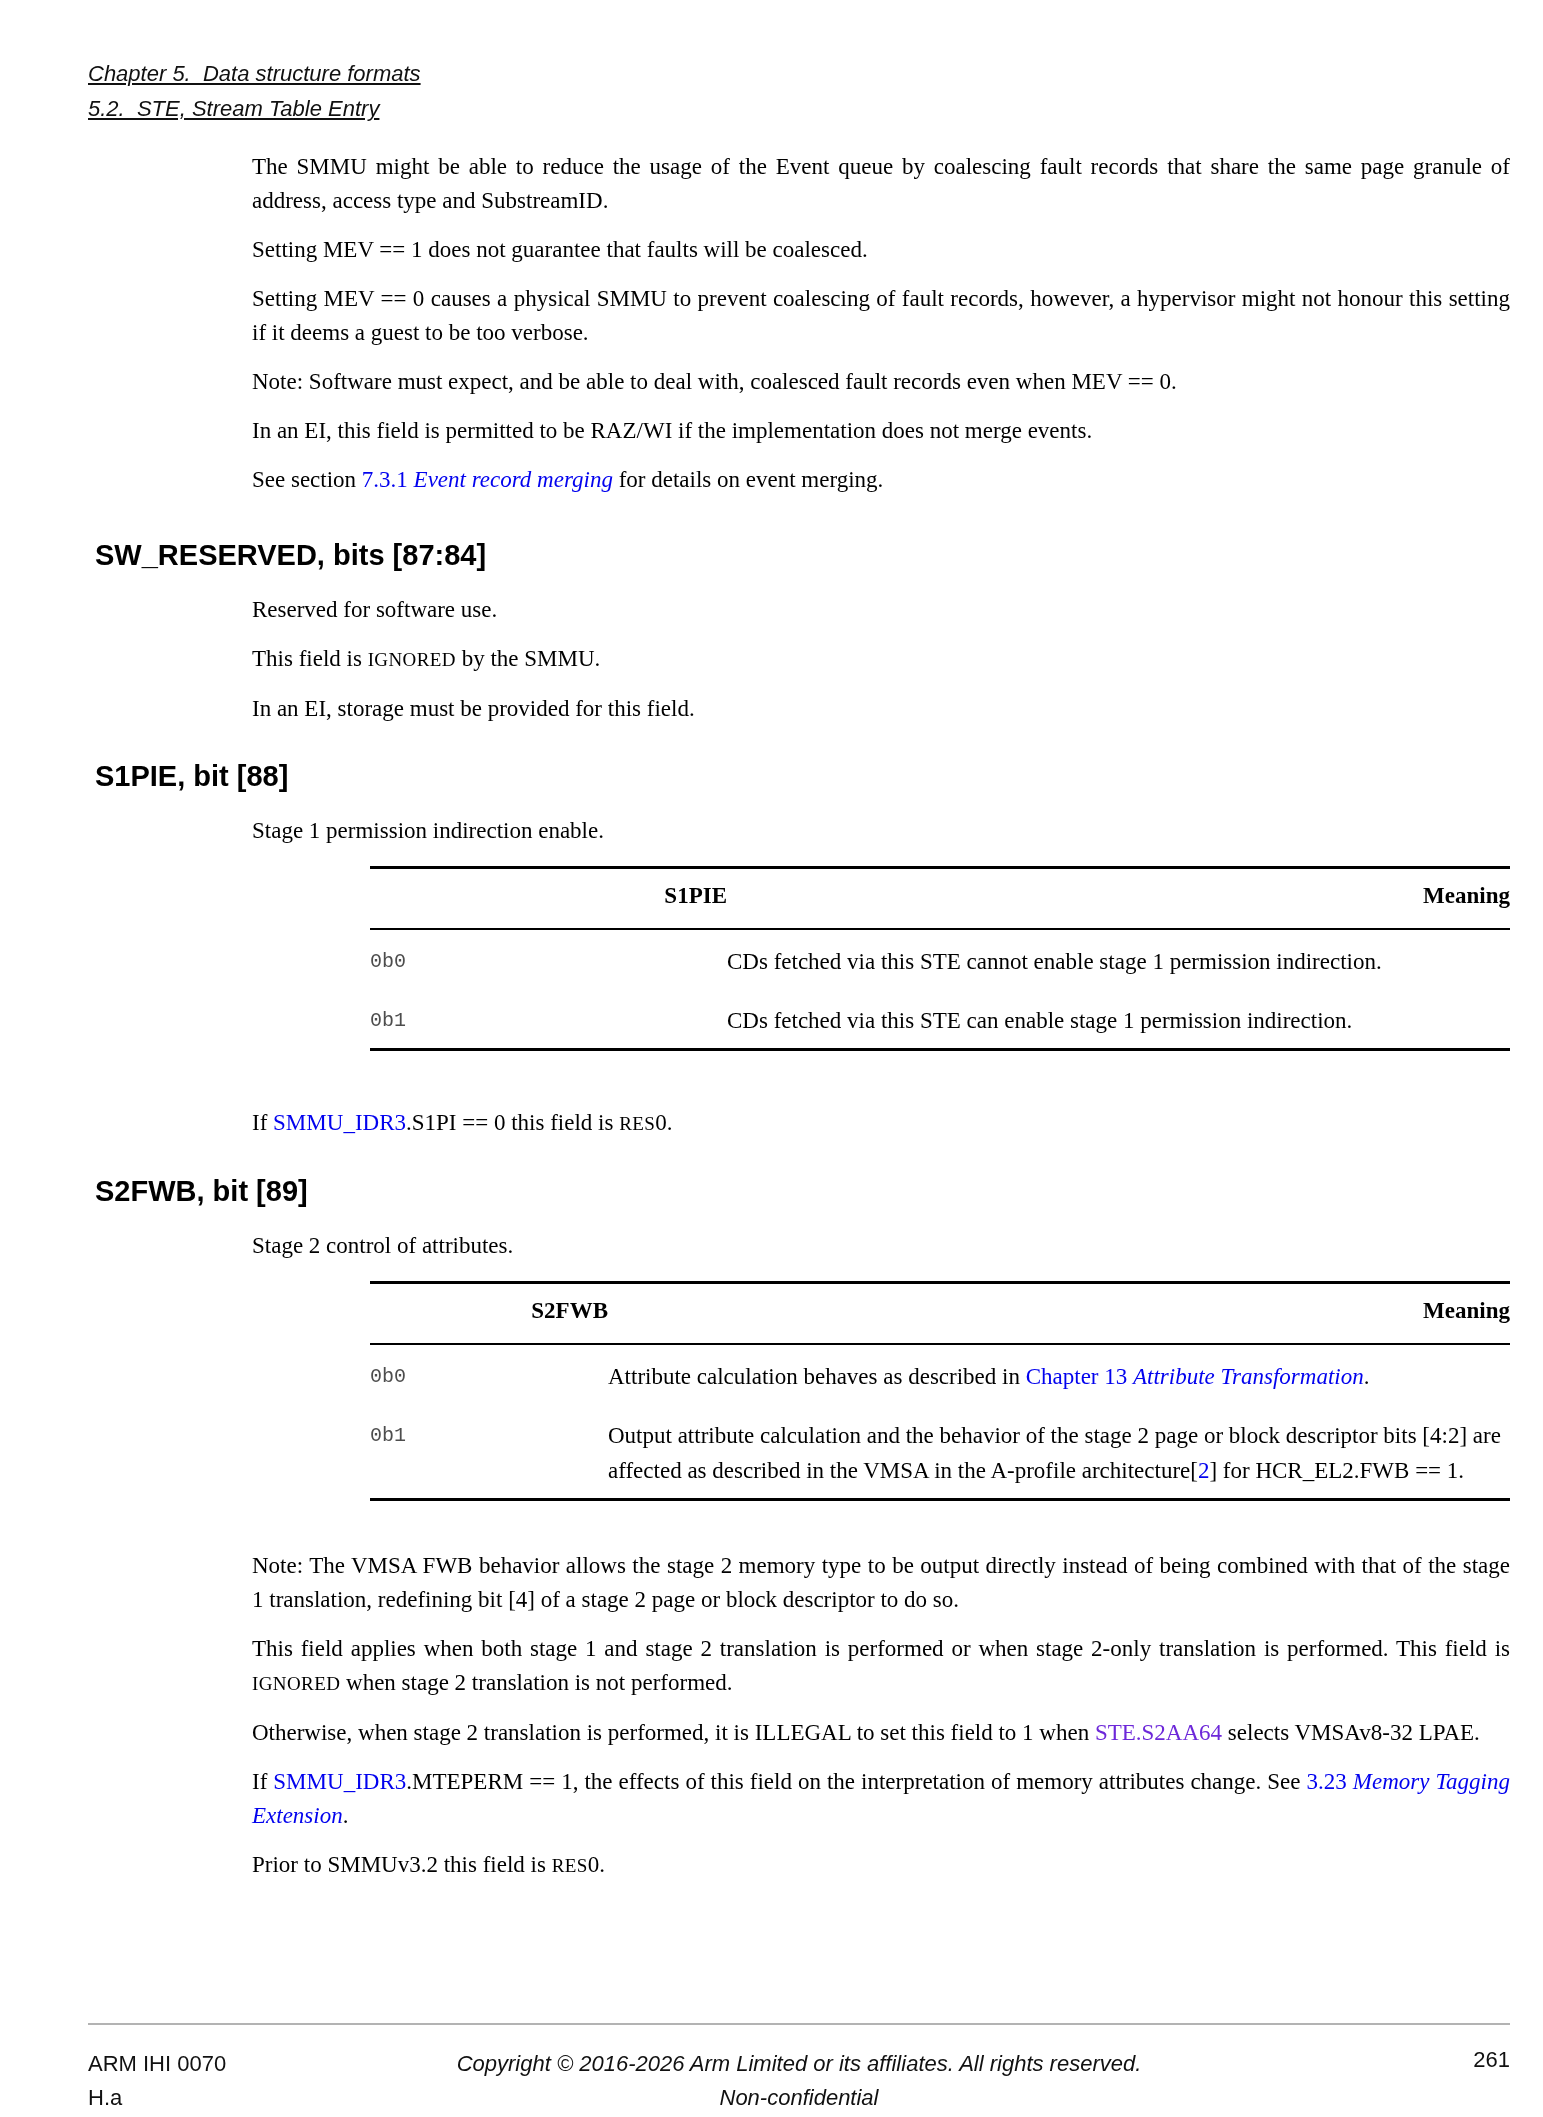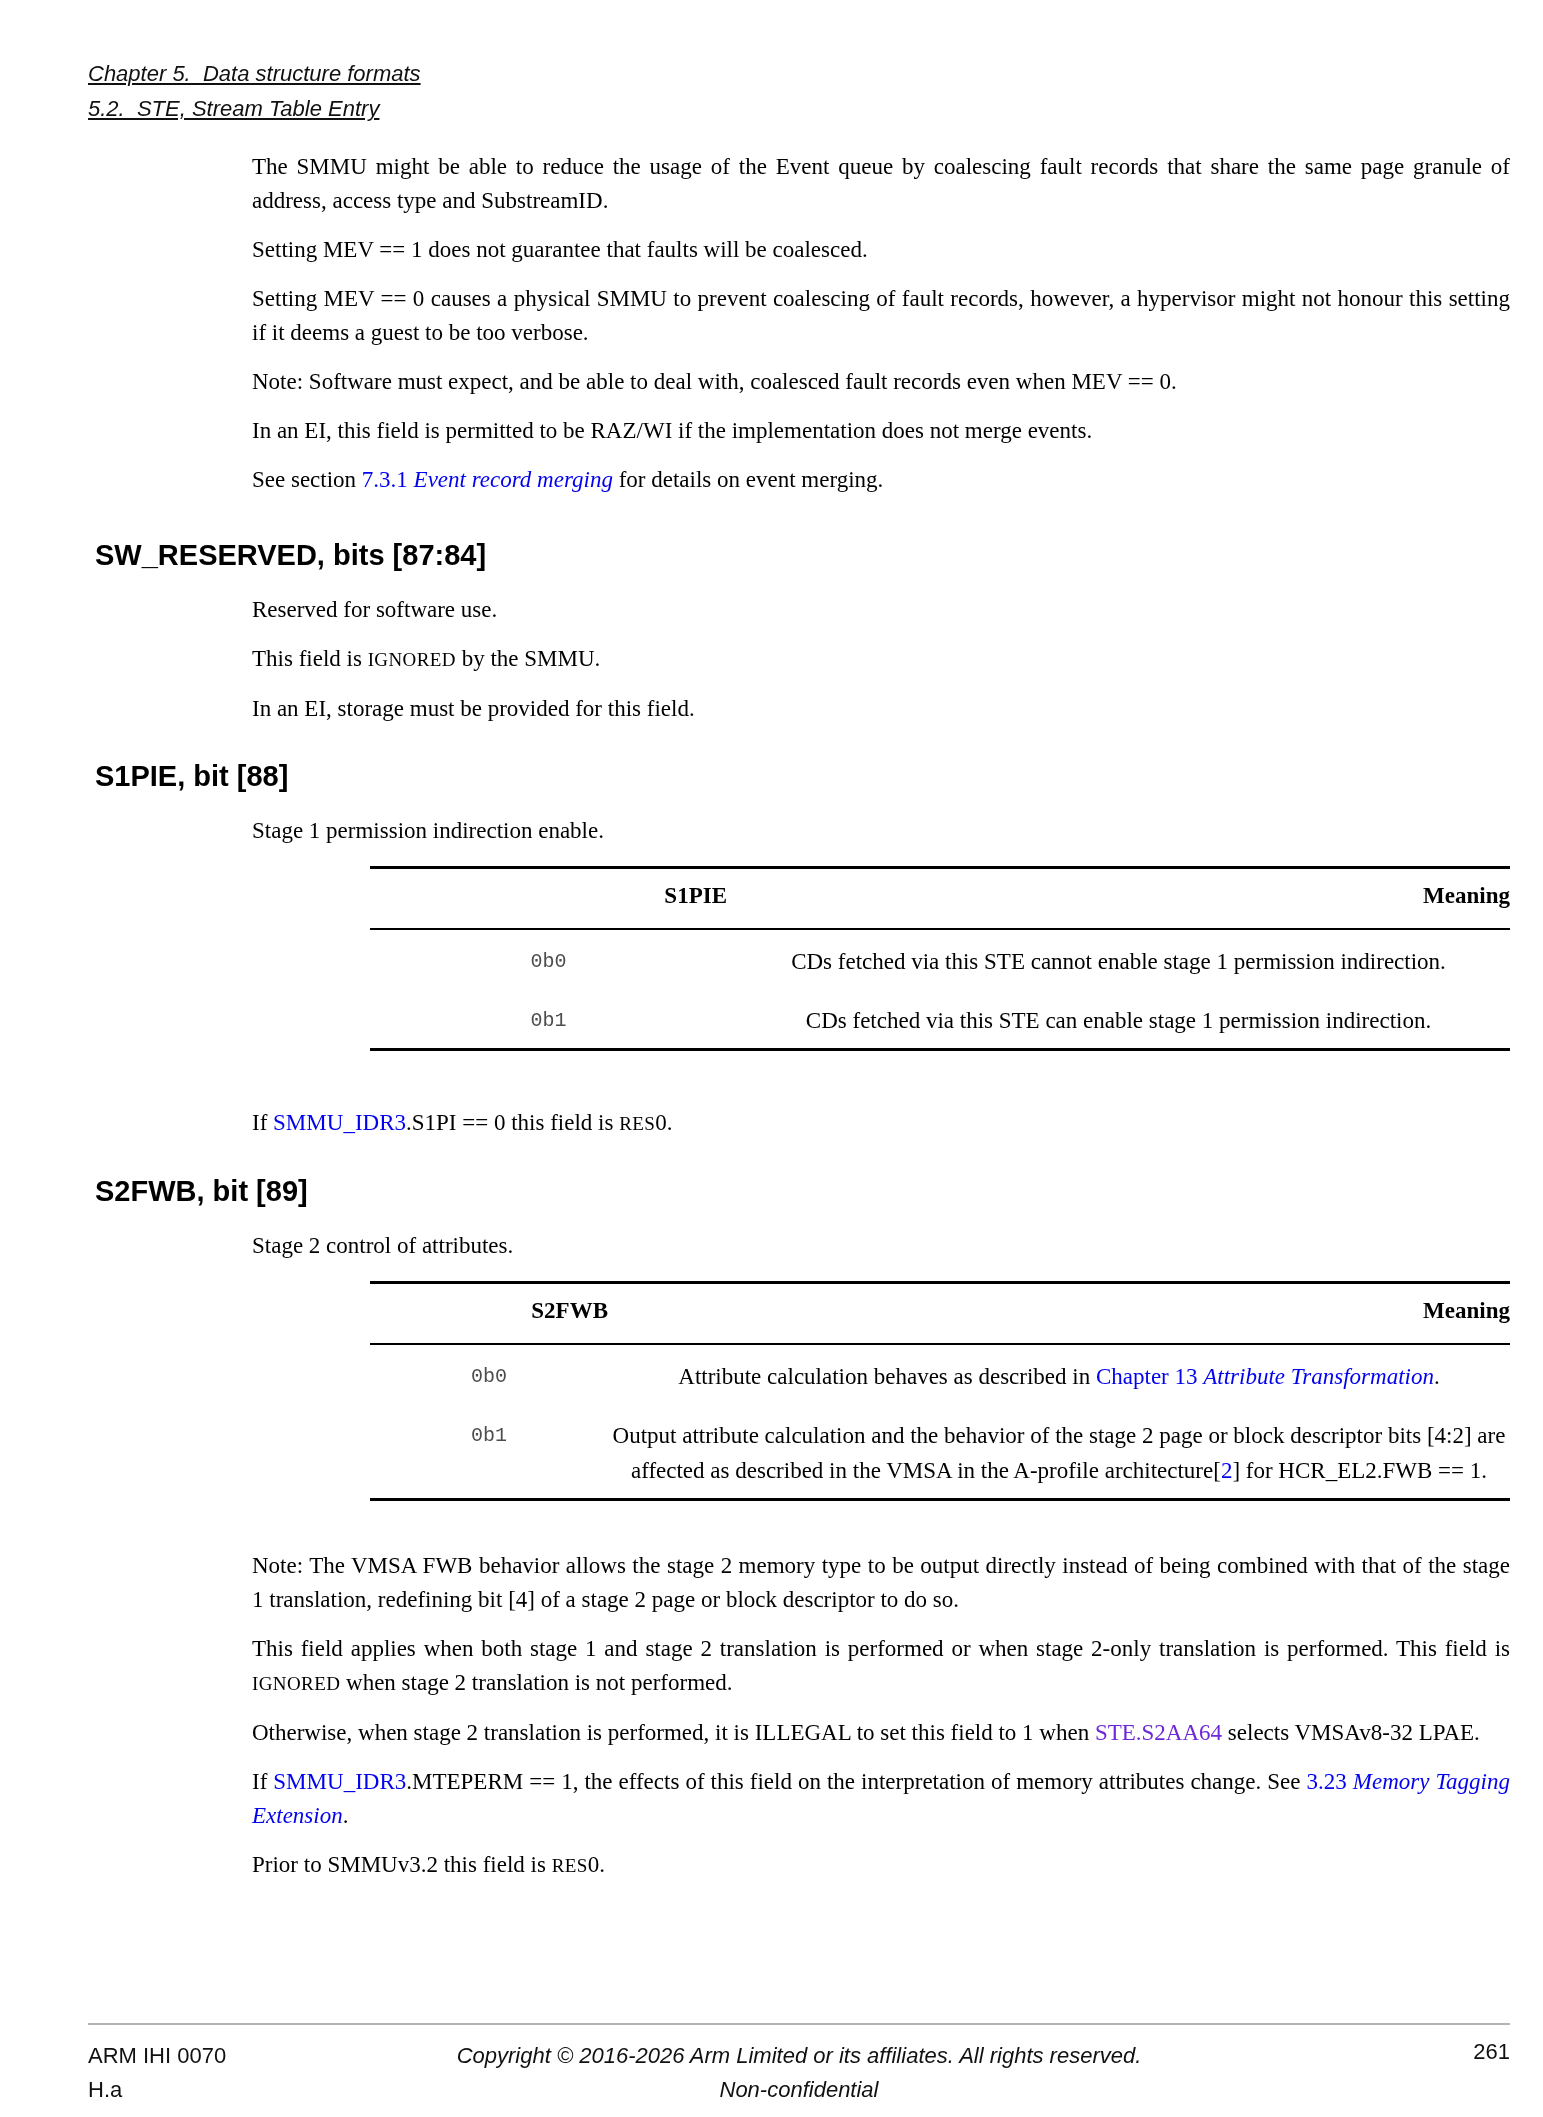--- a/index.html
+++ b/index.html
@@ -50,21 +50,21 @@
   }
   table.spec-table th{
     text-align:right;
     font-weight:bold;
     padding:14px 0 19px 0;
     border-bottom:2px solid #000;
     font-size:23px;
   }
   table.spec-table td{
     vertical-align:top;
-    text-align:center;
+    text-align:left;
     padding:14px 0 10px 0;
     line-height:35px;
   }
   table.t1 .col-val{width:357px;}
   table.t2 .col-val{width:238px;}
   td.mono{
     font-family:"Liberation Mono", monospace;
     font-size:20px;
     color:#4d4d4d;
     line-height:34px;
@@ -72,21 +72,21 @@
   
   .seg-p{}
   .seg-li{font-style:italic;}
   .seg-sc{font-size:19px;letter-spacing:0.4px;}
   
   .doc-footer{
     position:absolute;top:2023px;left:88px;width:1422px;
     font-family:"Liberation Sans", sans-serif;
     font-size:22px;
     border-top:2px solid #b3b3b3;
-    padding-top:14px;
+    padding-top:22px;
   }
   .footer-row{position:relative;height:70px;}
   .footer-left{position:absolute;left:0;top:0;line-height:34px;color:#111;}
   .footer-center{
     position:absolute;left:0;right:0;top:0;
     text-align:center;font-style:italic;line-height:34px;color:#111;
   }
   .footer-right{position:absolute;right:0;top:0;color:#111;}
 </style>
 </head>

